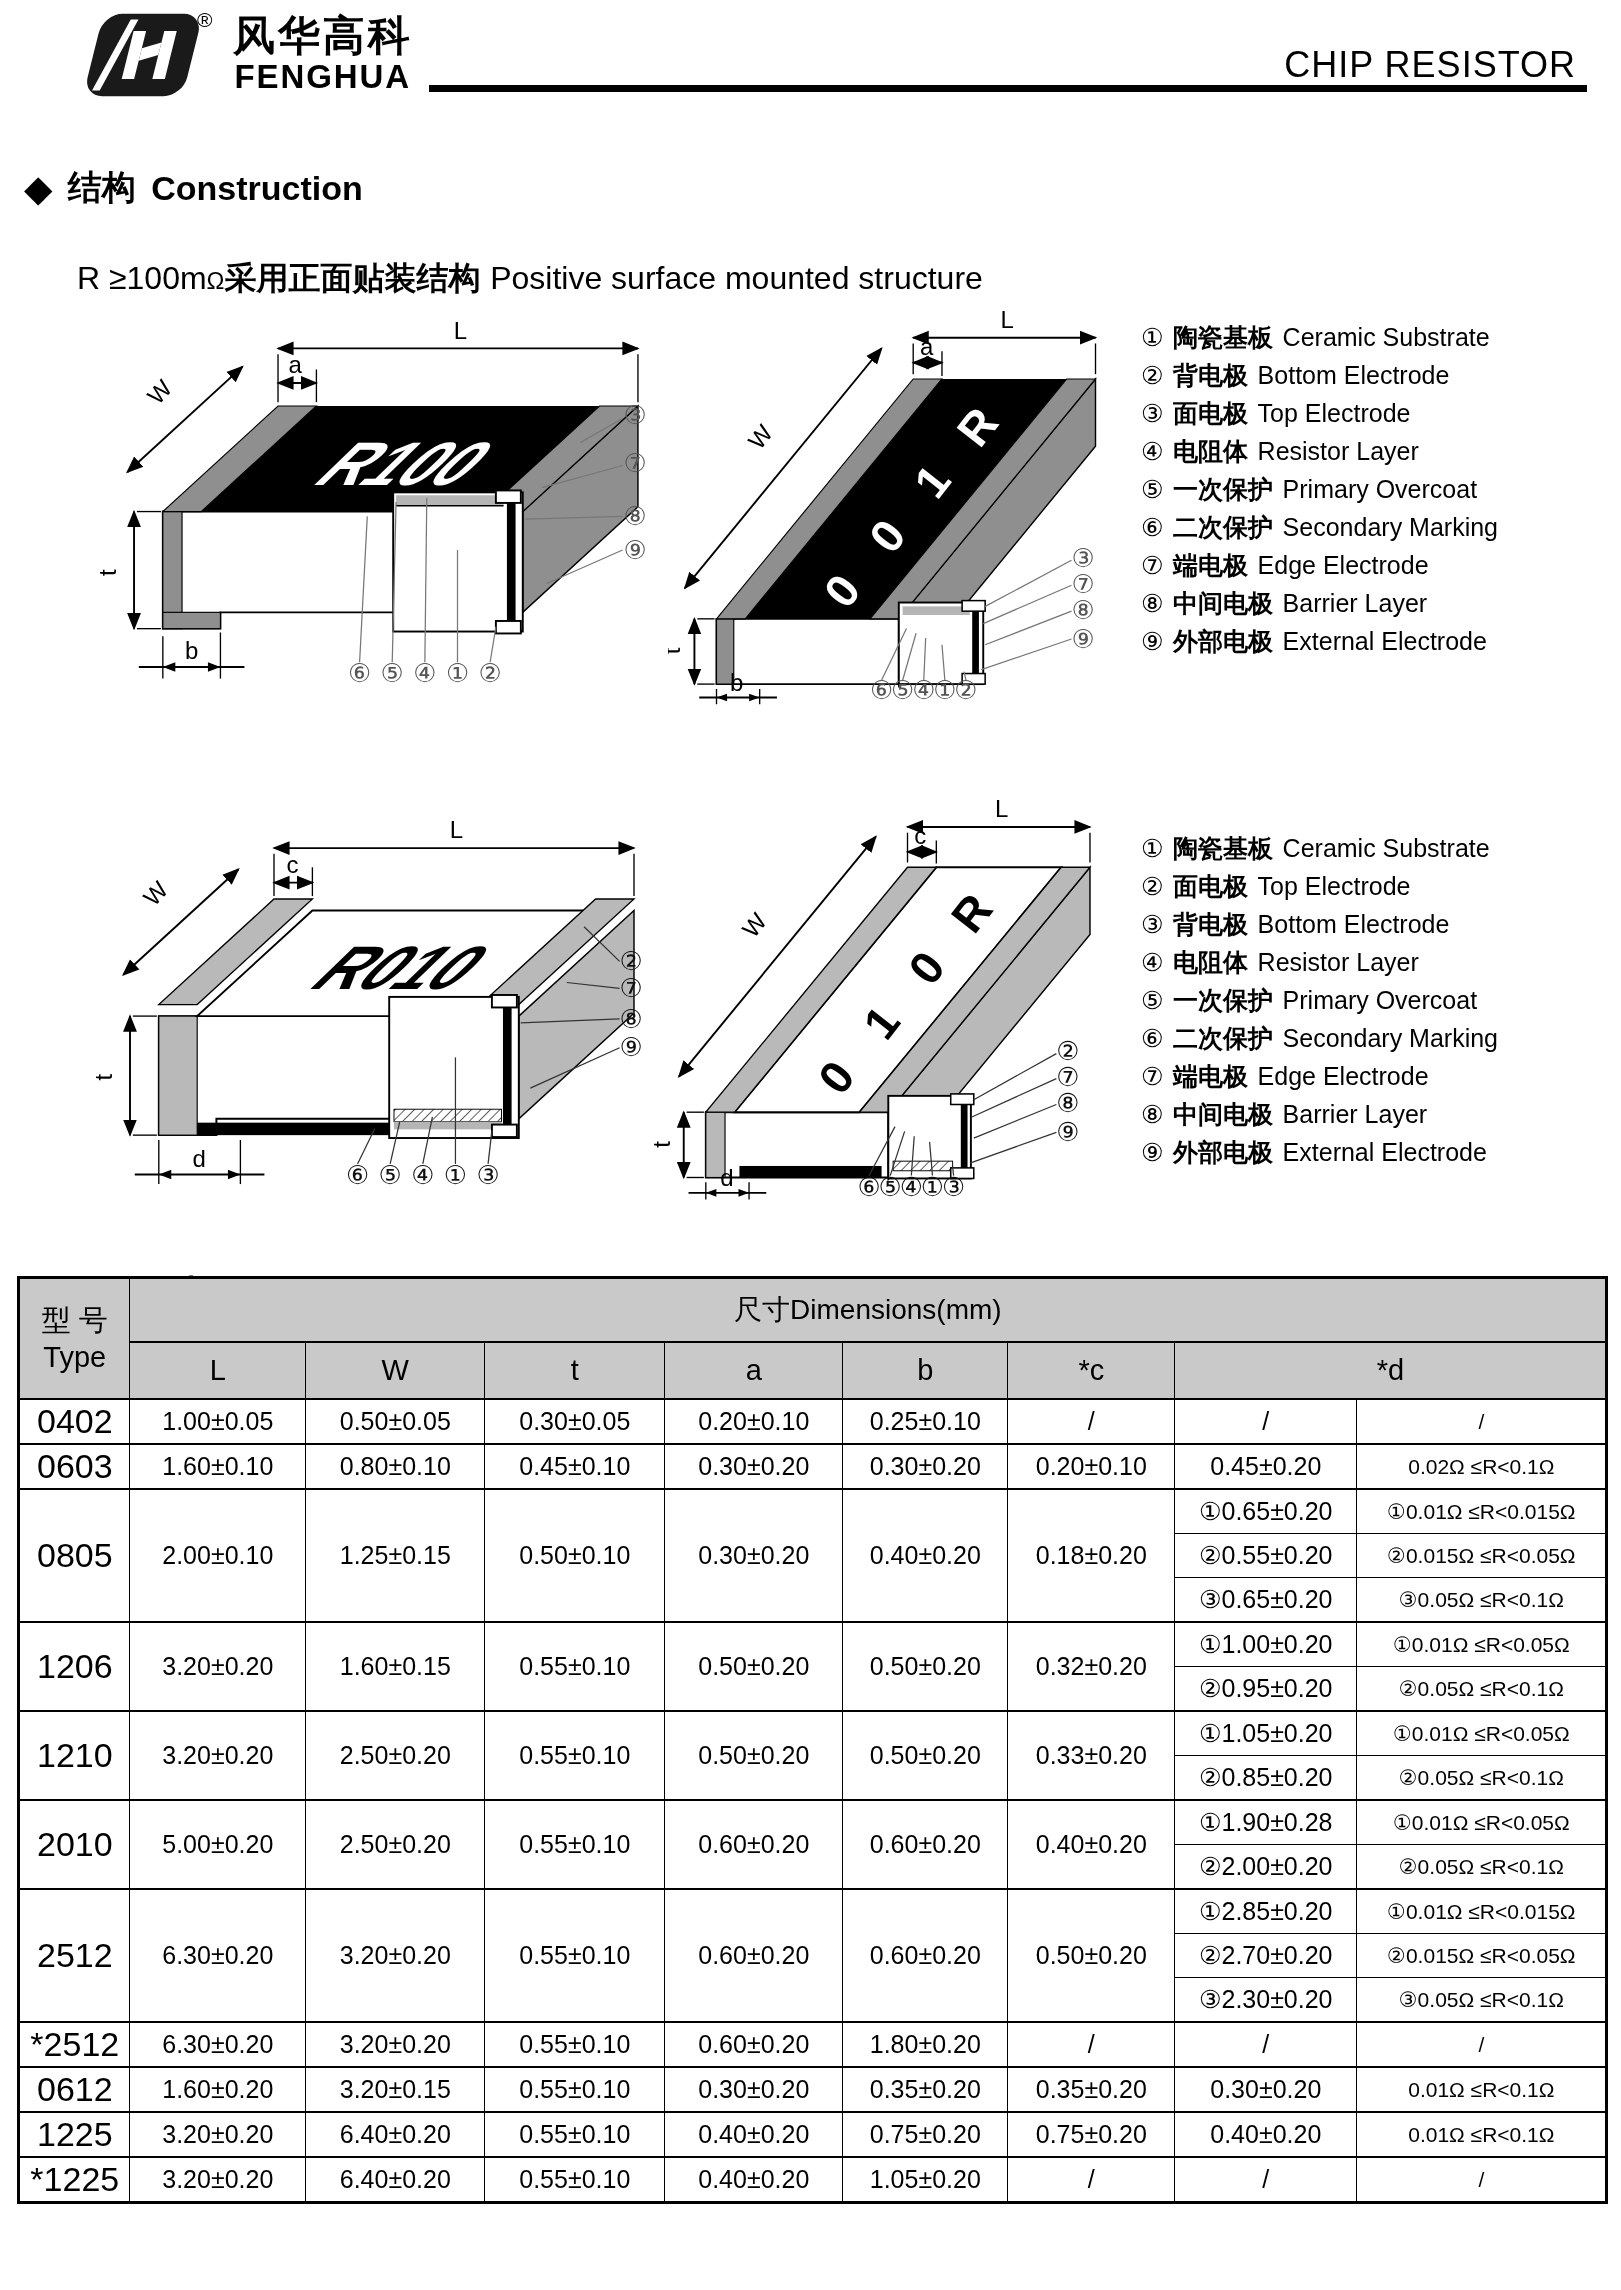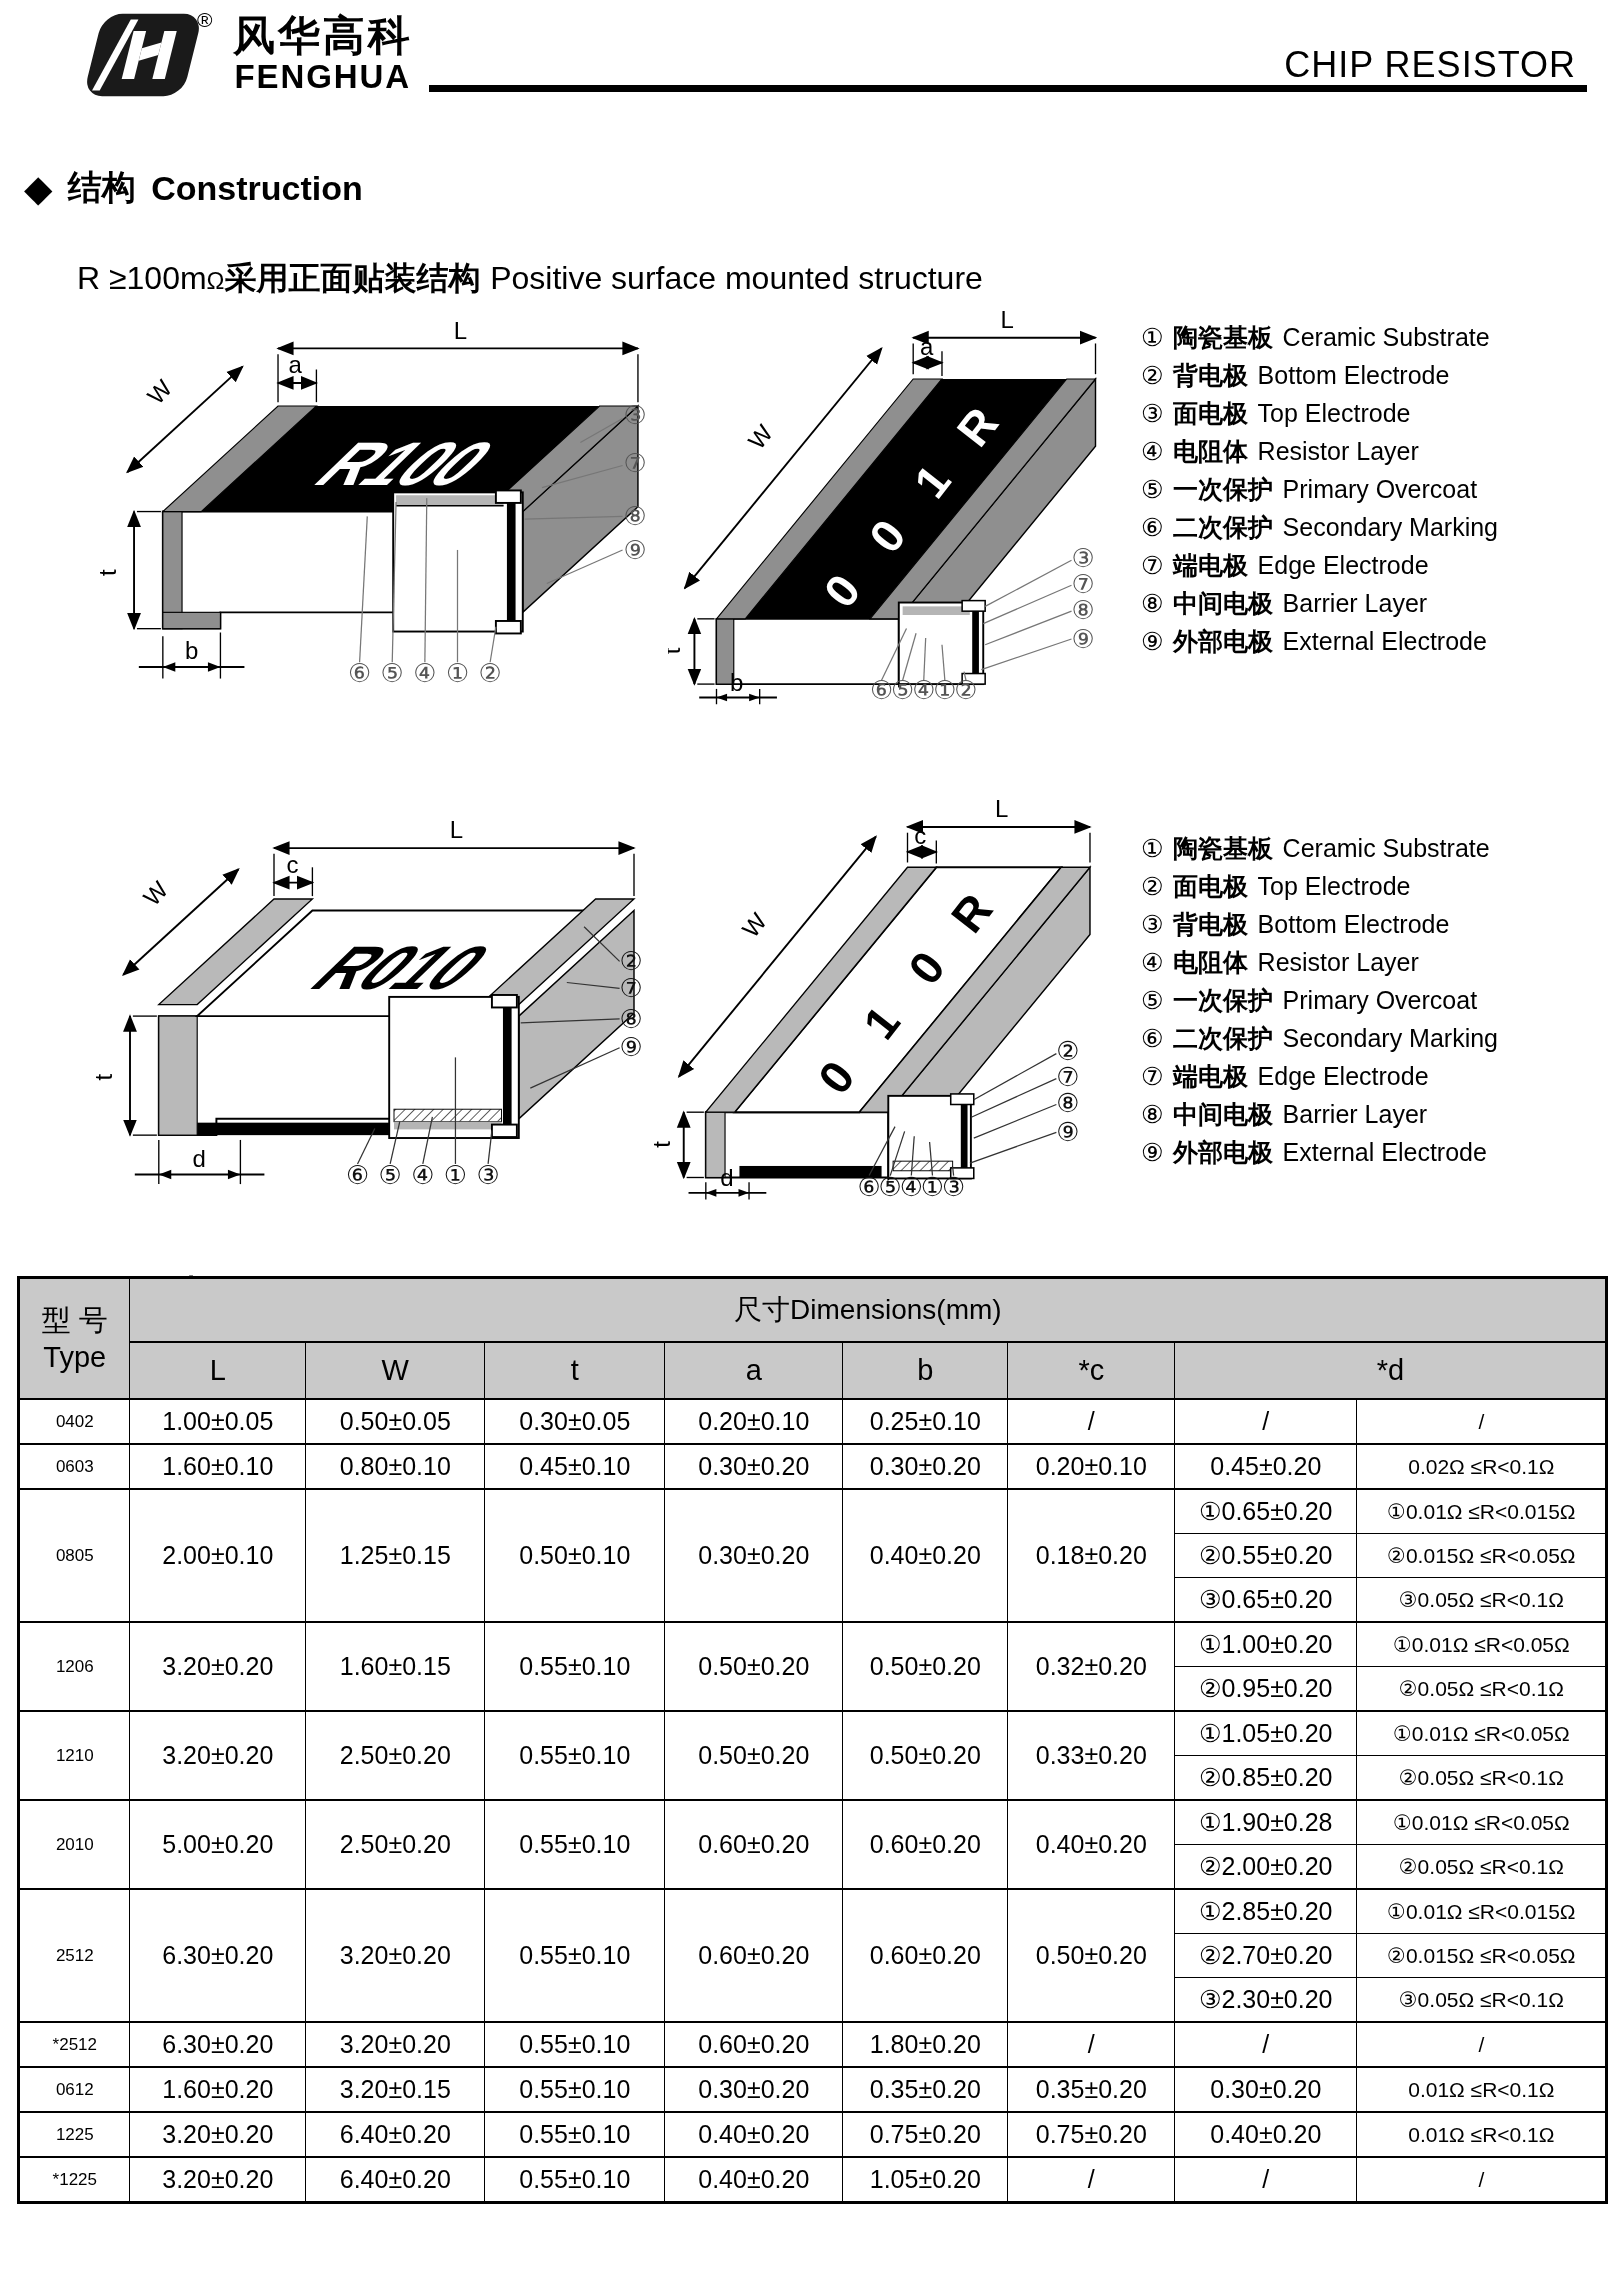--- a/index.html
+++ b/index.html
@@ -45,21 +45,21 @@
   .extline{stroke:#000;stroke-width:1.4;fill:none;}
   
   .dims-table{position:absolute;left:17.3px;top:1276px;width:1587px;
     border-collapse:collapse;table-layout:fixed;border:3.8px solid #000;}
   .dims-table th{background:#c9c9c9;font-weight:normal;border:1.9px solid #000;text-align:center;}
   .dims-table .h1 th{height:60px;font-size:28px;border-bottom:2.9px solid #000;}
   .dims-table .h2 th{height:53px;font-size:29px;}
   .dims-table th.type-th{font-size:29px;line-height:1.25;border-bottom:1.9px solid #000;}
   .dims-table td{border:1.9px solid #000;text-align:center;height:41px;font-size:25px;
     white-space:nowrap;overflow:hidden;background:#fff;}
-  .dims-table td.c-type{font-size:17px;}
+  .dims-table td.c-type{font-size:34px;}
   .dims-table td.c-drange{font-size:21px;}
   .dims-table td.gtop{border-top:2.9px solid #000;}
   .dims-table tbody{border-top:2.9px solid #000;}
 </style>
 </head>
 <body>
 
 <div class="page">
 
   <svg class="logo-svg" width="130" height="91" viewBox="0 0 135 95">

